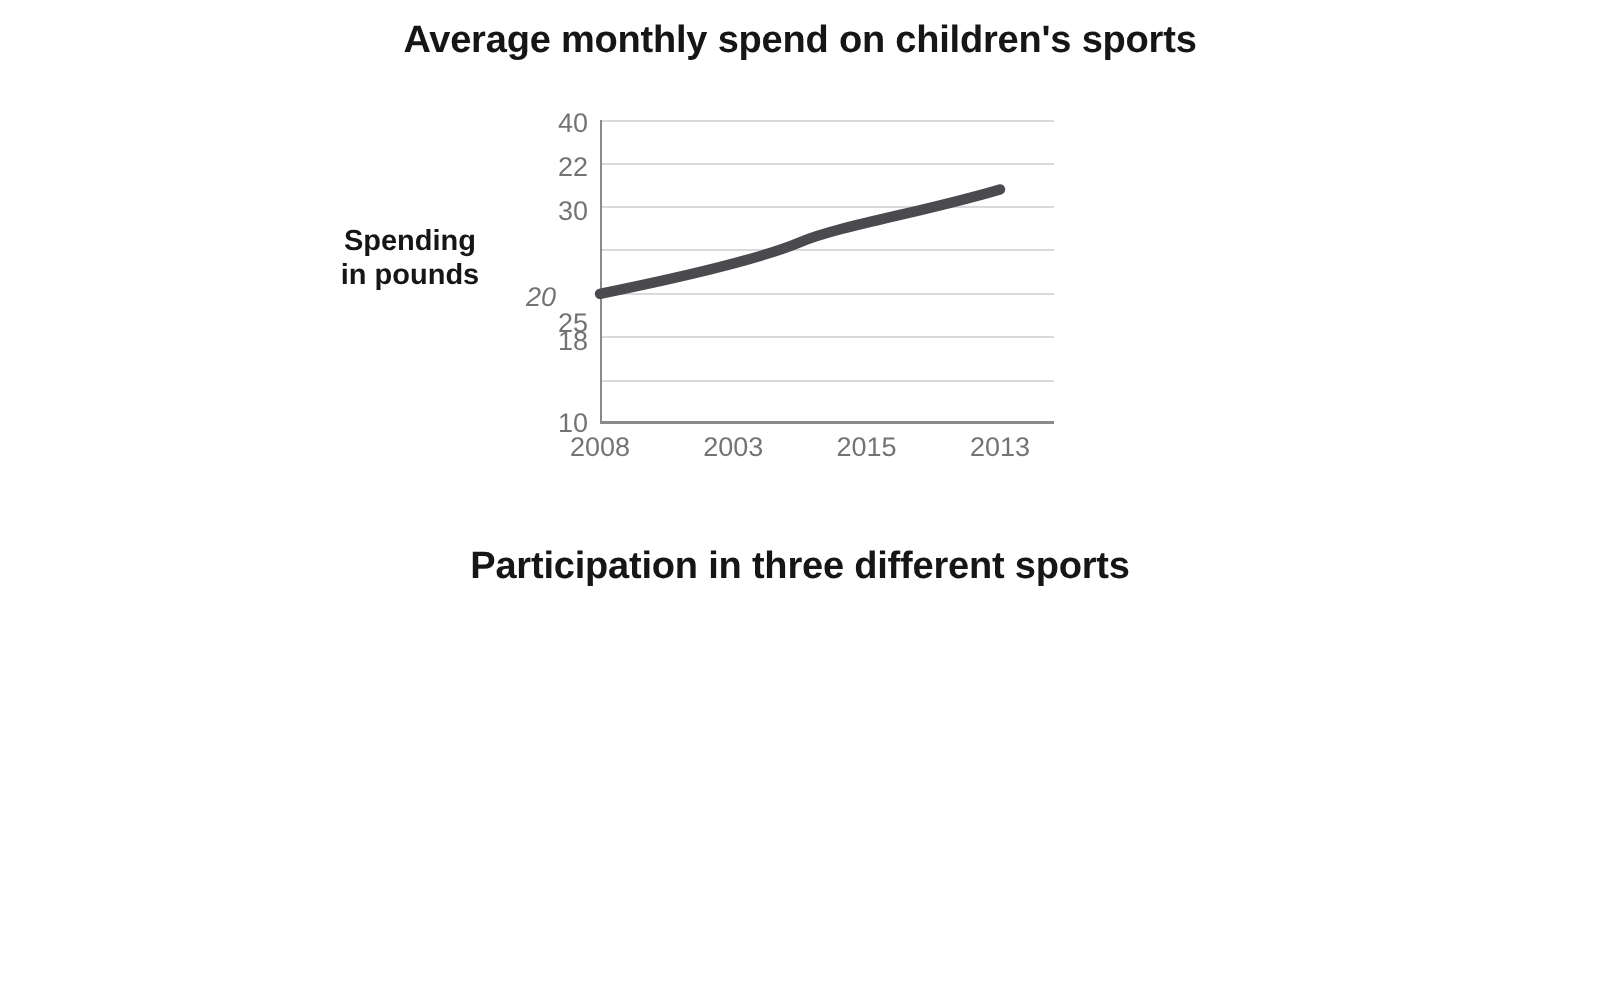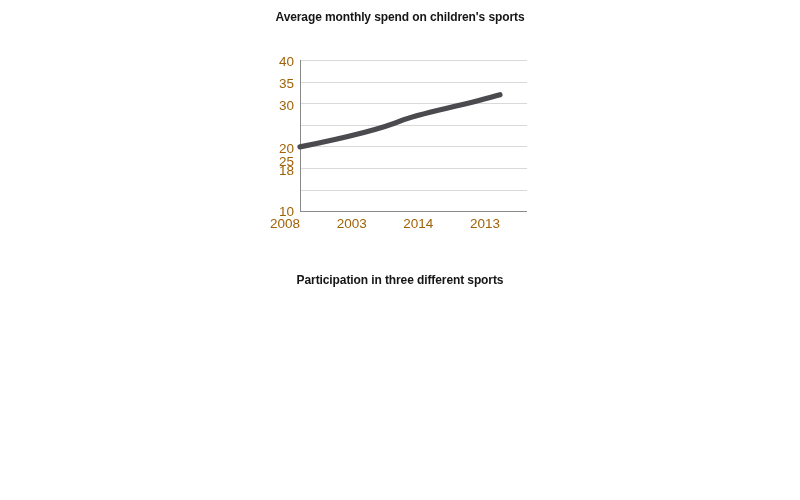--- a/index.html
+++ b/index.html
@@ -29,21 +29,21 @@
   }
   #figure-spending { top: 0px; height: 250px; }
   #figure-participation { top: 255px; height: 245px; }
 
   .fig-title {
     position: absolute;
     left: 0;
     width: 800px;
     text-align: center;
     font-weight: bold;
-    font-size: 12px;
+    font-size: 19px;
     letter-spacing: -0.1px;
     color: #161616;
   }
   #figure-spending .fig-title { top: 10px; }
   #figure-participation .fig-title { top: 18px; }
 
   .axis-label {
     position: absolute;
     font-weight: bold;
     font-size: 14.5px;
@@ -66,53 +66,55 @@
     top: 60px;
     width: 227px;
     height: 152px;
   }
 
   .plot svg { display: block; overflow: visible; }
 
   .tick-label {
     position: absolute;
     font-size: 13.5px;
-    color: #a16207;
+    color: #737373;
     white-space: nowrap;
   }
   .ytick {
     text-align: right;
     width: 42px;
   }
   .xtick {
-    text-align: left;
+    text-align: center;
     width: 60px;
   }
 </style>
 </head>
 <body>
 
 <div class="page">
 
   <div class="figure" id="figure-spending">
 
     <div class="fig-title">Average monthly spend on children's sports</div>
 
+    <div class="axis-label" id="spending-y-axis-label">Spending
+in pounds</div>
 
     <div class="tick-label ytick" style="left:252px; top:54px;">40</div>
-    <div class="tick-label ytick" style="left:252px; top:75.7px;">35</div>
+    <div class="tick-label ytick" style="left:252px; top:75.7px;">22</div>
     <div class="tick-label ytick" style="left:252px; top:98px;">30</div>
     <div class="tick-label ytick" style="left:252px; top:119.1px;margin-top:35px;">25</div>
-    <div class="tick-label ytick" style="left:252px; top:140.9px;">20</div>
+    <div class="tick-label ytick" style="left:236px; top:140.9px;font-style:italic;">20</div>
     <div class="tick-label ytick" style="left:252px; top:162.6px;">18</div>
     <div class="tick-label ytick" style="left:252px; top:184.3px;margin-top:20px;">10</div>
 
     <div class="tick-label xtick" style="left:270px; top:216px;">2008</div>
     <div class="tick-label xtick" style="left:336.7px; top:216px;">2003</div>
-    <div class="tick-label xtick" style="left:403.3px; top:216px;">2014</div>
+    <div class="tick-label xtick" style="left:403.3px; top:216px;">2015</div>
     <div class="tick-label xtick" style="left:470px; top:216px;">2013</div>
 
     <div class="plot" id="spending-plot">
       <svg width="227" height="152" viewBox="0 0 227 152">
 
         <g stroke="#d9d9d9" stroke-width="1" shape-rendering="crispEdges">
           <line x1="0" y1="0.5" x2="227" y2="0.5"></line>
           <line x1="0" y1="22.2" x2="227" y2="22.2"></line>
           <line x1="0" y1="43.4" x2="227" y2="43.4"></line>
           <line x1="0" y1="65.2" x2="227" y2="65.2"></line>

